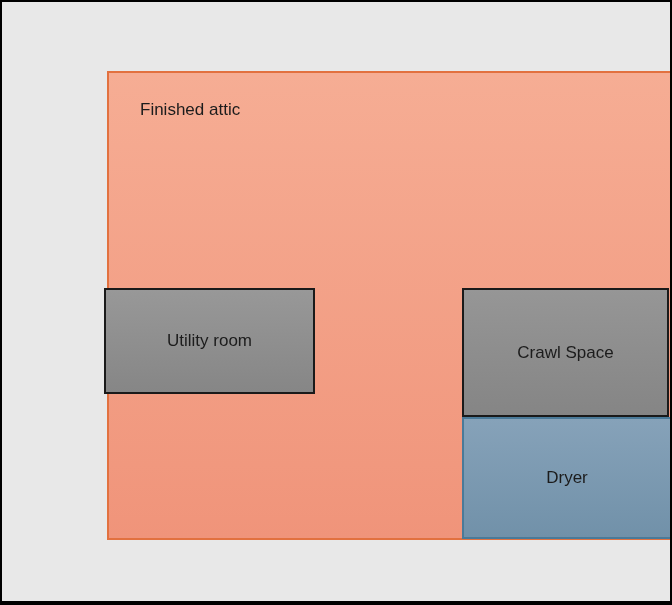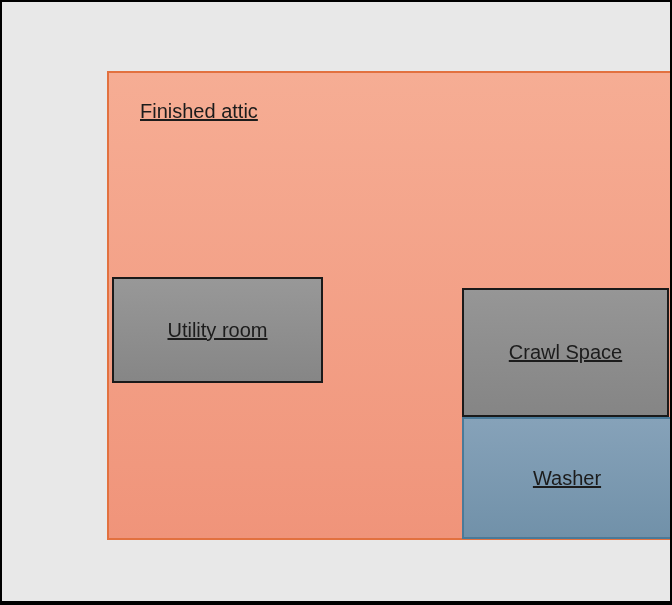--- a/index.html
+++ b/index.html
@@ -24,48 +24,46 @@
     z-index: 10;
   }
   .room {
     position: absolute;
     box-sizing: border-box;
     display: flex;
     align-items: center;
     justify-content: center;
   }
   .room-label {
-    font-size: 20px;
+    font-size: 17px;
     color: #1c1c1c;
     white-space: nowrap;
-    text-decoration: underline;
   }
   .attic {
     left: 107px;
     top: 71px;
     width: 565px;
     height: 469px;
     background: linear-gradient(180deg, #f6ad94 0%, #f0947a 100%);
     border: 2px solid #e2713f;
     z-index: 1;
   }
   .attic .room-label {
     position: absolute;
     left: 31px;
     top: 27px;
   }
   .utility {
     left: 104px;
-    top: 277px;
+    top: 288px;
     width: 211px;
     height: 106px;
     background: linear-gradient(180deg, #989898 0%, #868686 100%);
     border: 2px solid #1a1a1a;
     z-index: 2;
-    margin-left: 8px;
   }
   .washer {
     left: 104px;
     top: 395px;
     width: 211px;
     height: 144px;
     background: linear-gradient(180deg, #92caf0 0%, #80c0ea 100%);
     border: 2px solid #2e9fd9;
     z-index: 2;
   }
@@ -100,18 +98,18 @@
   <div class="room utility">
     <span class="room-label">Utility room</span>
   </div>
 
 
   <div class="room crawl">
     <span class="room-label">Crawl Space</span>
   </div>
 
   <div class="room stairs">
-    <span class="room-label">Washer</span>
+    <span class="room-label">Dryer</span>
   </div>
 
   <div class="frame"></div>
 
 </div>
 
 </body></html>

